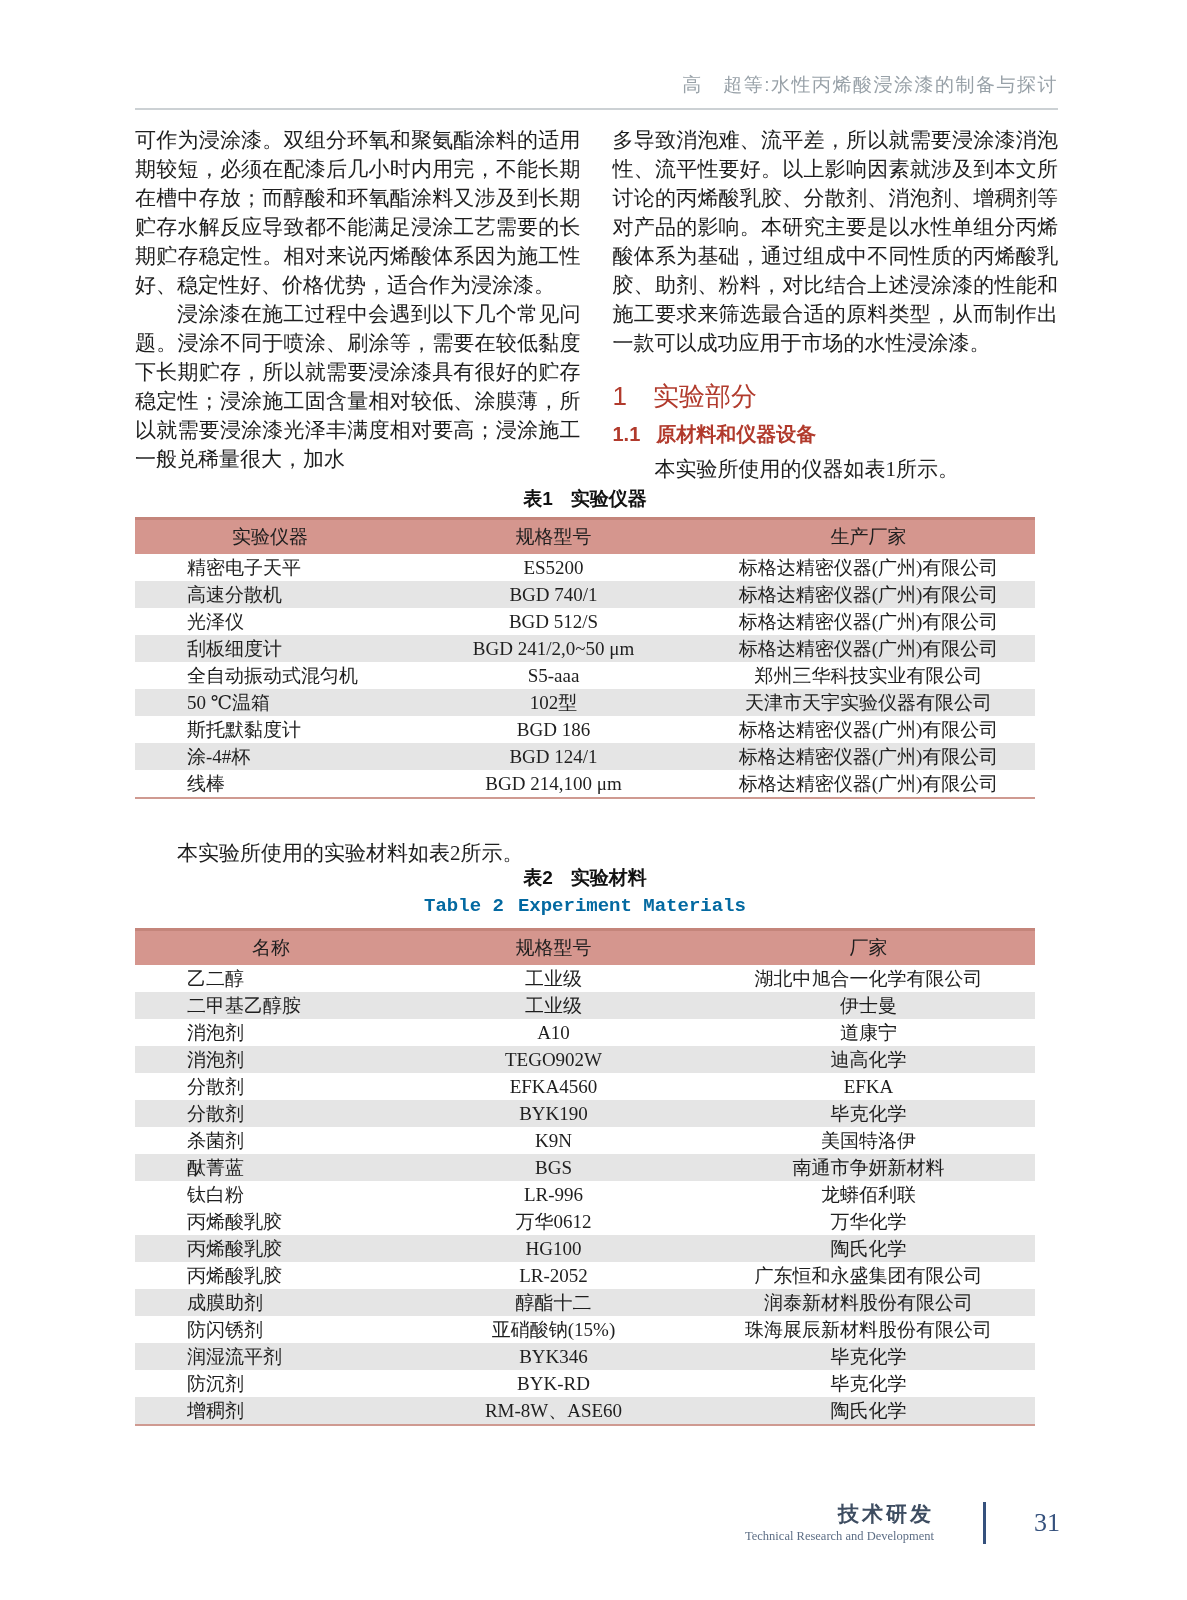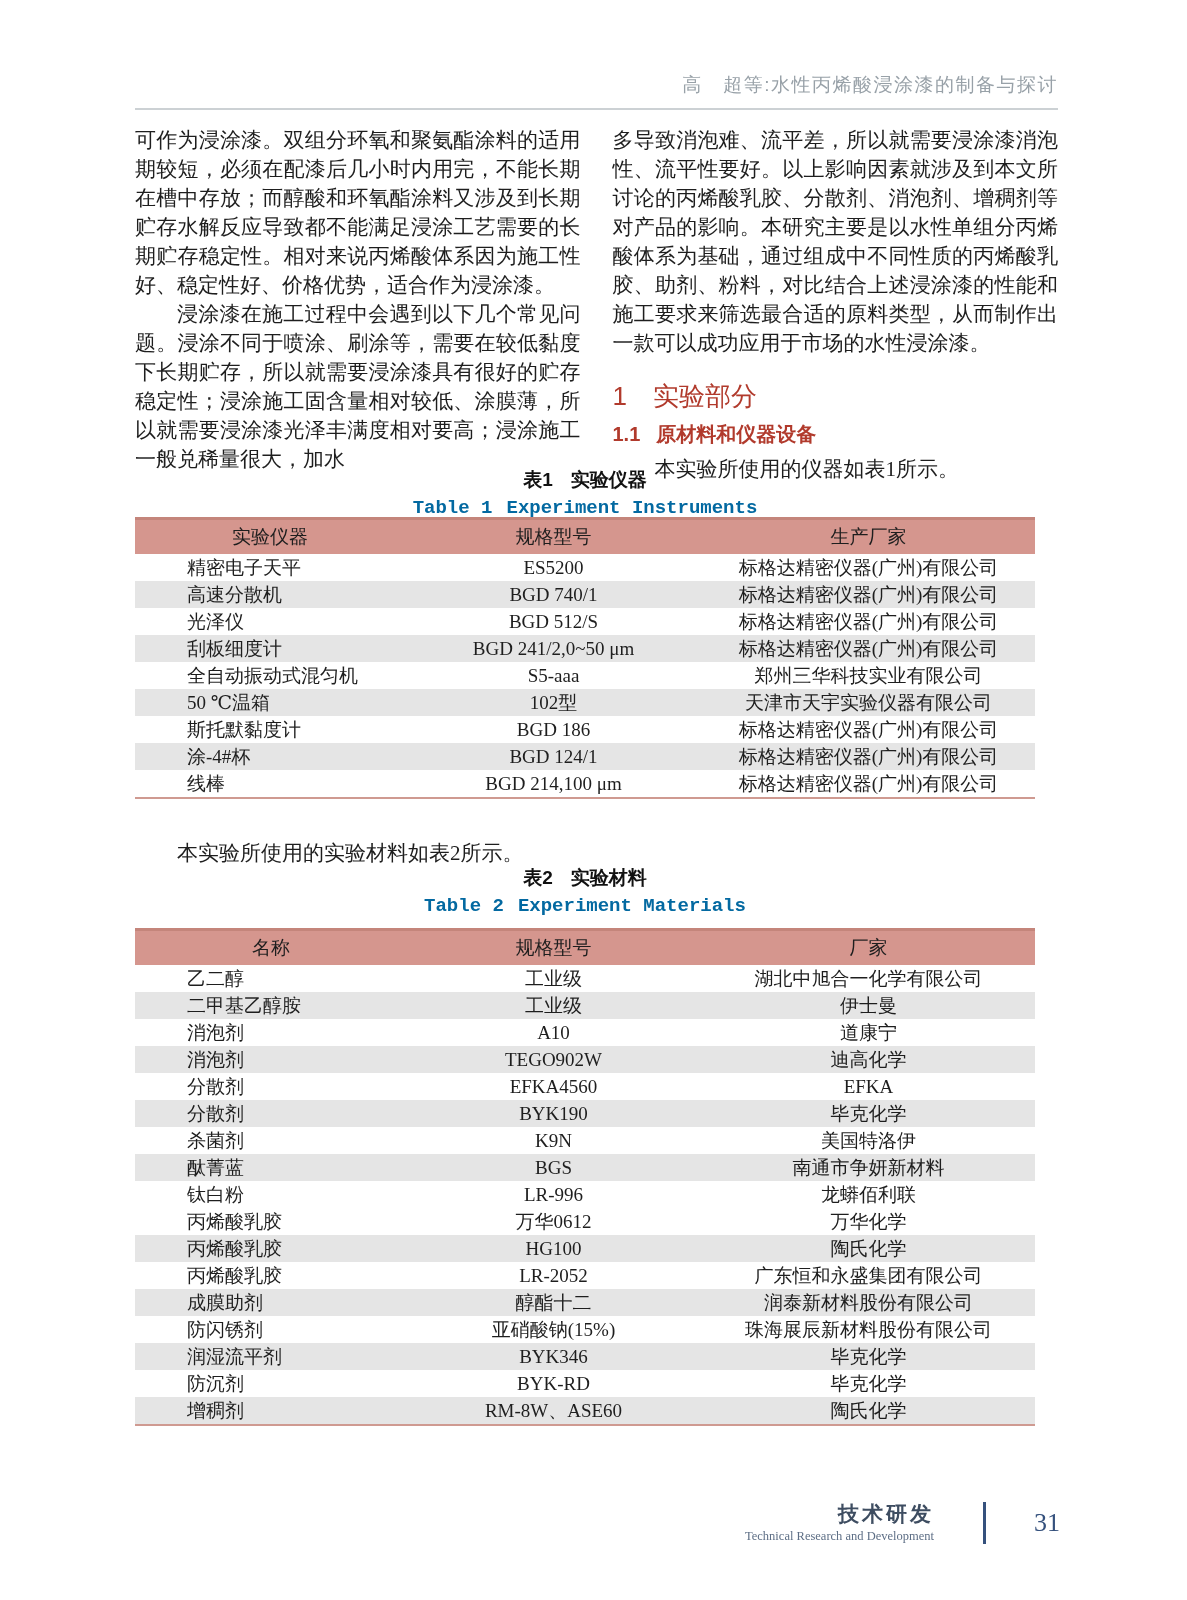--- a/index.html
+++ b/index.html
@@ -102,21 +102,21 @@
     <div class="sec1">
       <span class="sec-num">1</span><span>实验部分</span>
     </div>
     <div class="sec2">
       <span class="sec-num">1.1</span><span>原材料和仪器设备</span>
     </div>
     <p class="indent">本实验所使用的仪器如表1所示。</p>
   </div>
 </div>
 
-<div class="tbl-caption" style="top:468px;">
+<div class="tbl-caption" style="top:487px;">
   <span class="zh">
     <span class="cap-label">表1</span><span>实验仪器</span>
   </span>
   <span class="en">
     <span class="cap-label">Table 1</span><span>Experiment Instruments</span>
   </span>
 </div>
 
 <table class="data" style="top:517px;">
   <thead>

